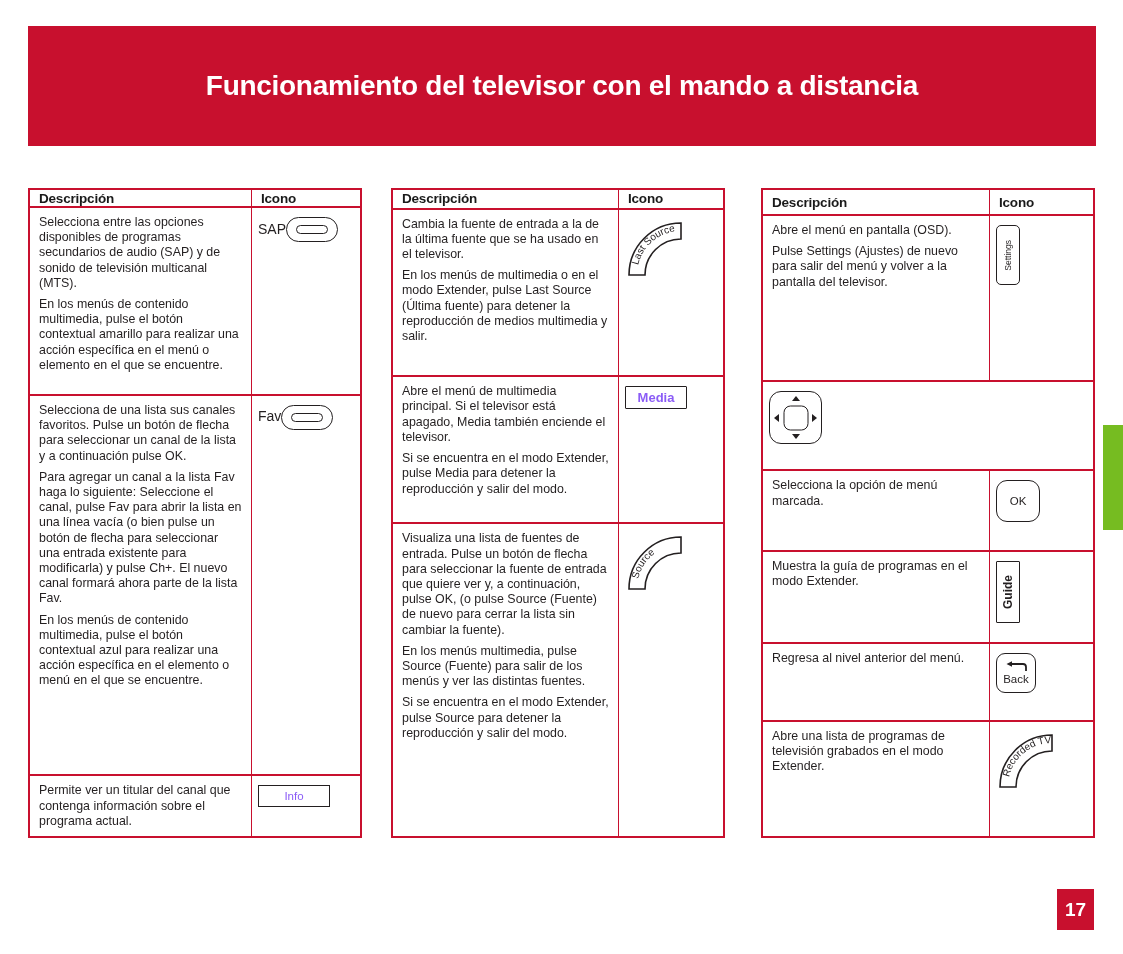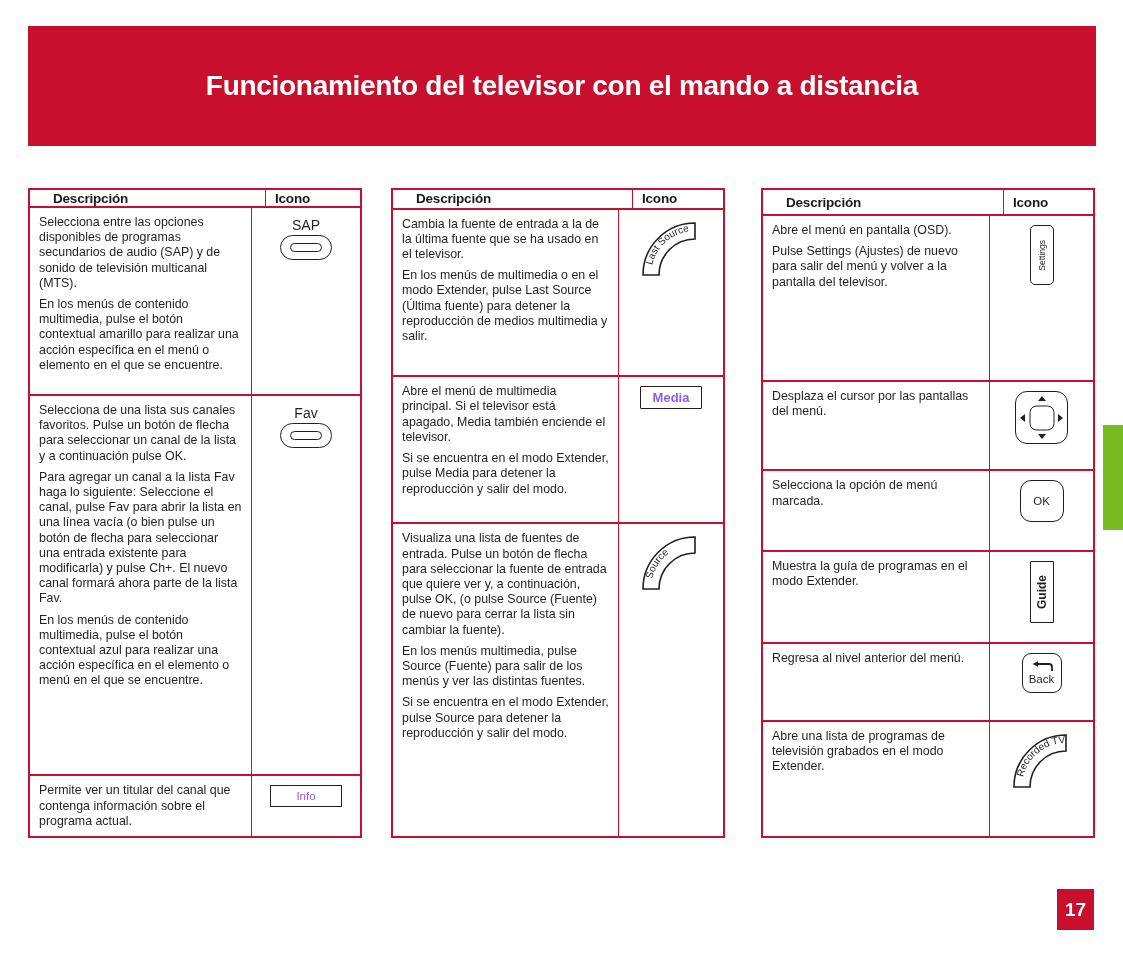--- a/index.html
+++ b/index.html
@@ -93,21 +93,21 @@
   .cell-icon {
     box-sizing: border-box;
     flex: 1 1 auto;
     padding: 7px 6px;
     position: relative;
   }
   #table-1 .cell-desc { width: 222px; }
   #table-2 .cell-desc { width: 226px; }
   #table-3 .cell-desc { width: 227px; }
 
-  .header-row { height: 26px; padding-left: 14px; }
+  .header-row { height: 26px; }
   .header-row .cell-desc,
   .header-row .cell-icon {
     padding: 0 9px;
     display: flex;
     align-items: center;
   }
   .th-label {
     font-size: 13.5px;
     font-weight: bold;
     color: #1a1a1a;
@@ -120,21 +120,21 @@
     line-height: 15.2px;
     color: #231f20;
     margin: 0 0 6px 0;
     font-family: "Liberation Sans", sans-serif;
   }
   .desc-para:last-child { margin-bottom: 0; }
 
   
   .icon-wrap {
     display: flex;
-    flex-direction: column;
+    flex-direction: row;
     align-items: center;
     padding-top: 2px;
   }
 
   .key-label {
     font-size: 14px;
     color: #231f20;
     margin-bottom: 2px;
     font-family: "Liberation Sans", sans-serif;
   }
@@ -423,23 +423,20 @@
       </div>
       <div class="cell-icon">
         <div class="icon-wrap">
           <div class="vert-btn btn-settings">
             <span>Settings</span>
           </div>
         </div>
       </div>
     </div>
     <div class="trow" style="flex: 1 1 46px;">
-      <div class="cell-desc">
-        <p class="desc-para">Desplaza el cursor por las pantallas del menú.</p>
-      </div>
       <div class="cell-icon">
         <div class="icon-wrap">
           <div class="dpad">
             <div class="dpad-arrow dpad-up"></div>
             <div class="dpad-arrow dpad-down"></div>
             <div class="dpad-arrow dpad-left"></div>
             <div class="dpad-arrow dpad-right"></div>
             <div class="dpad-center"></div>
           </div>
         </div>

